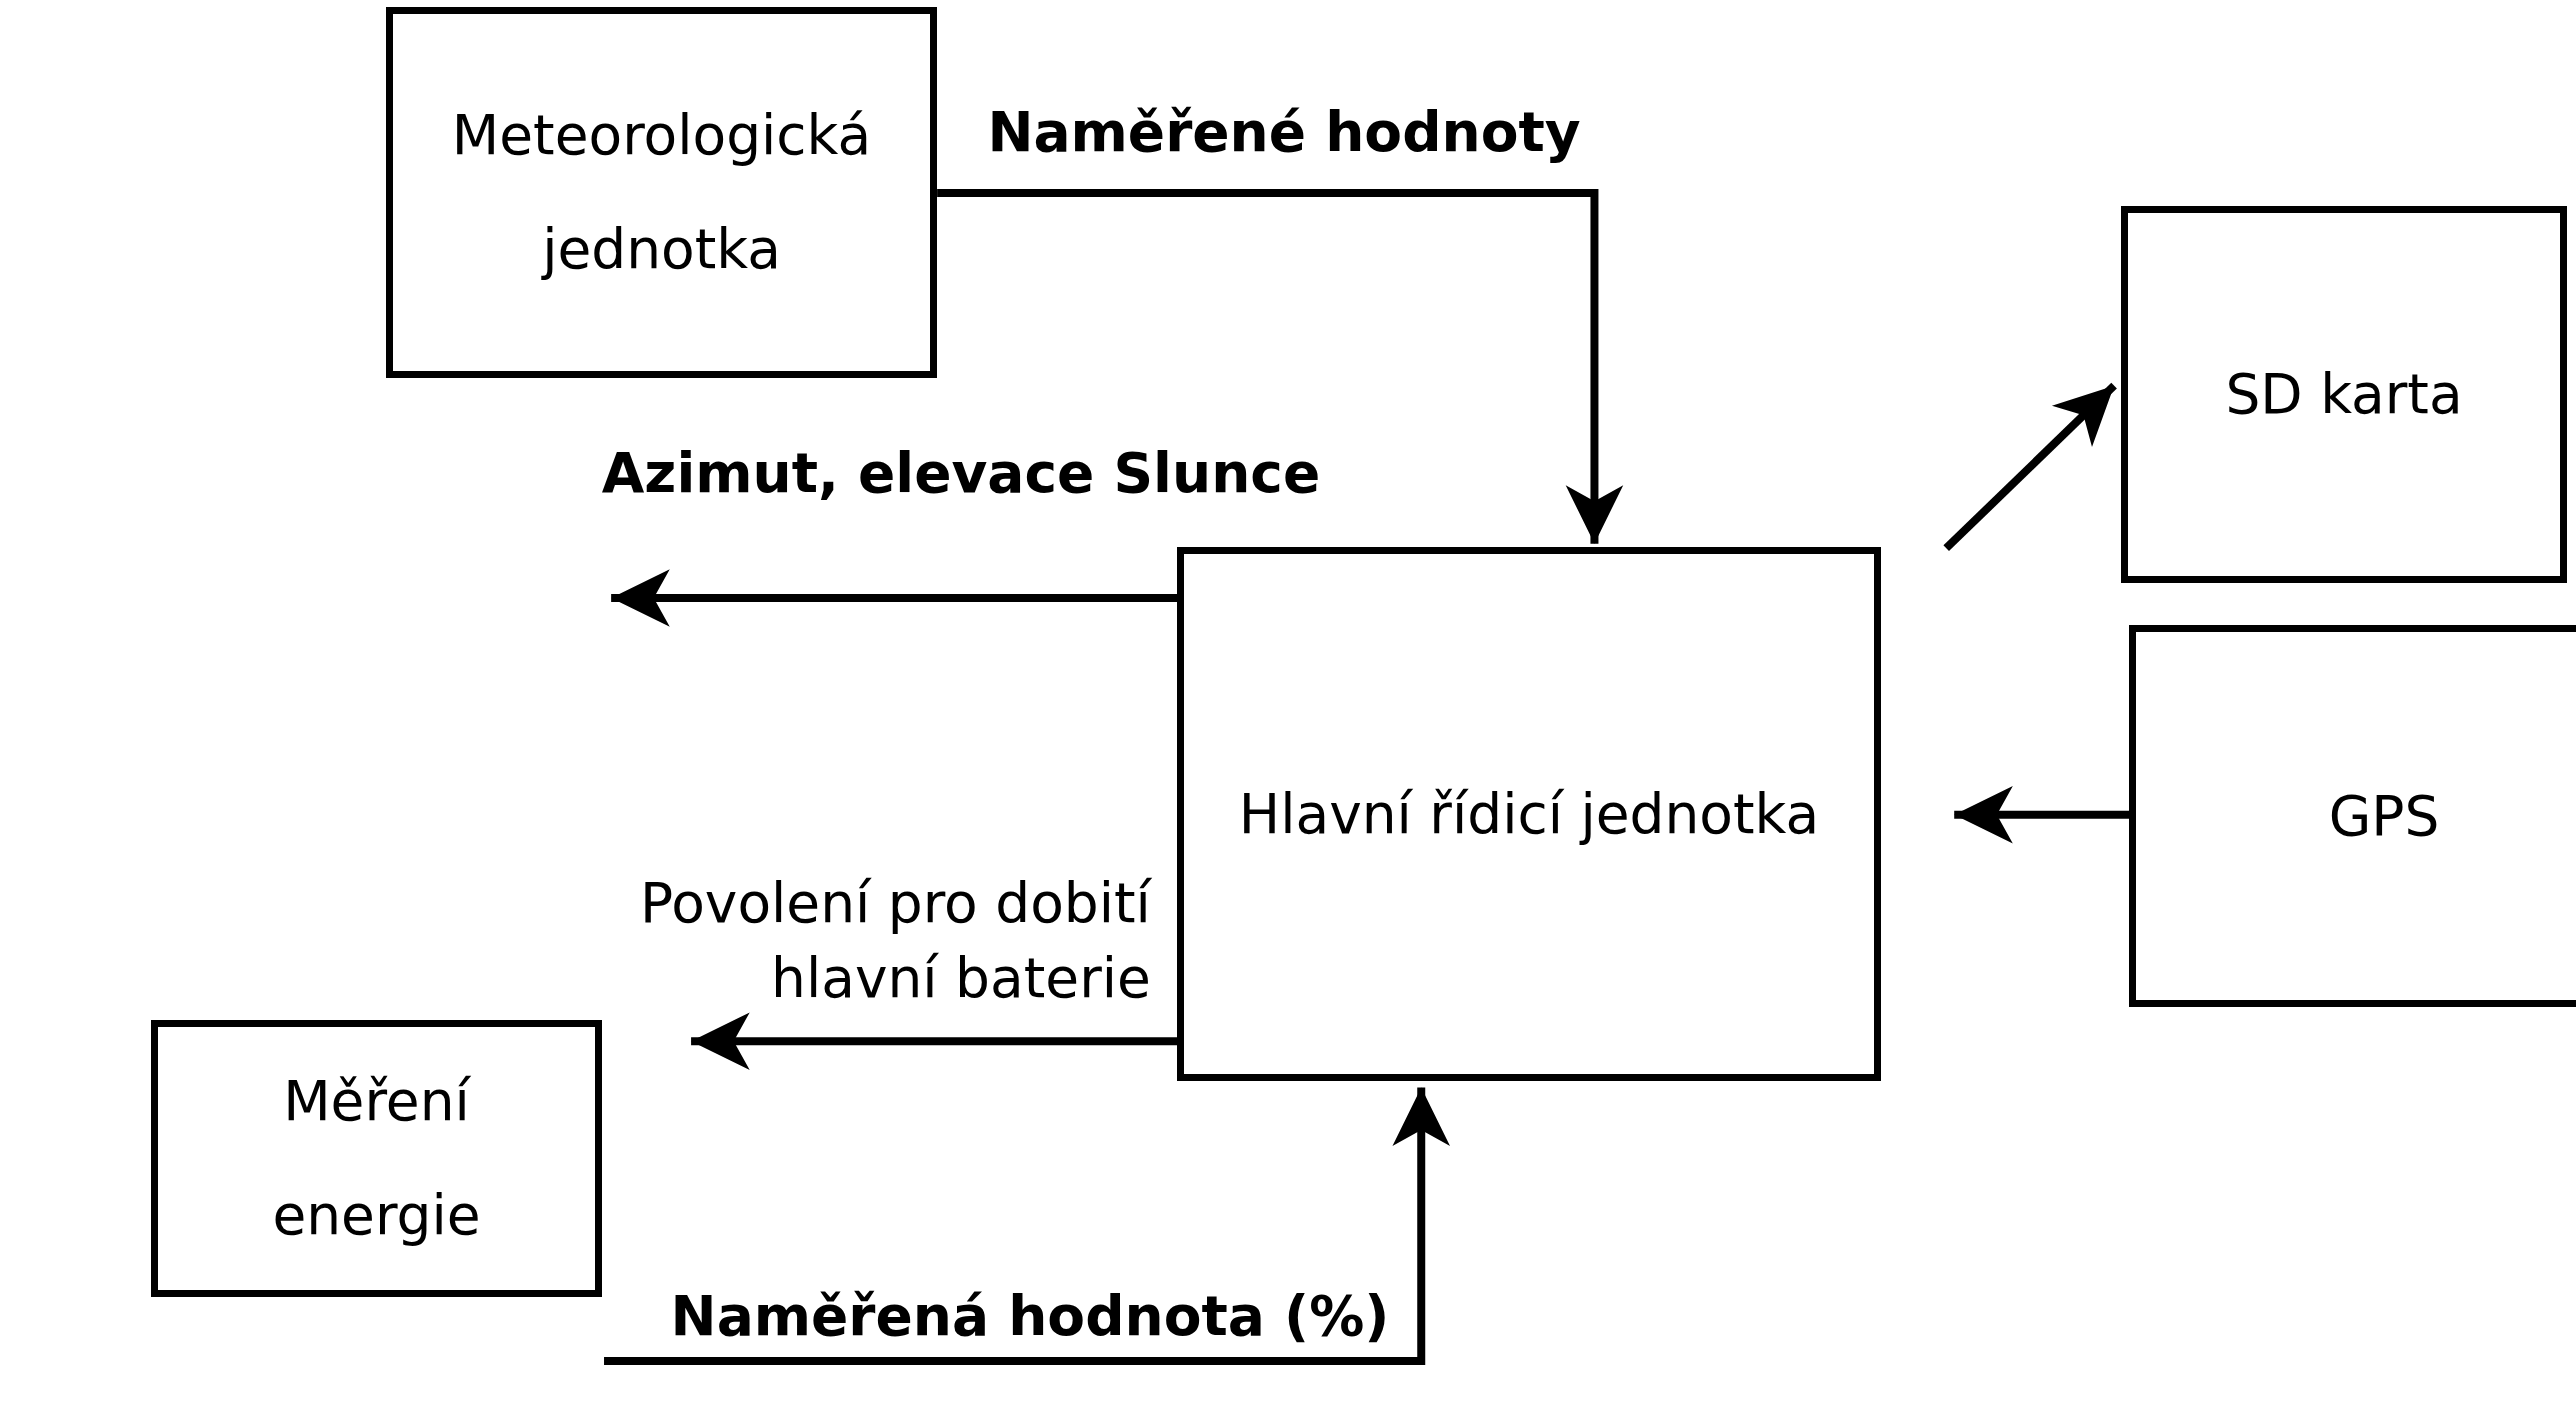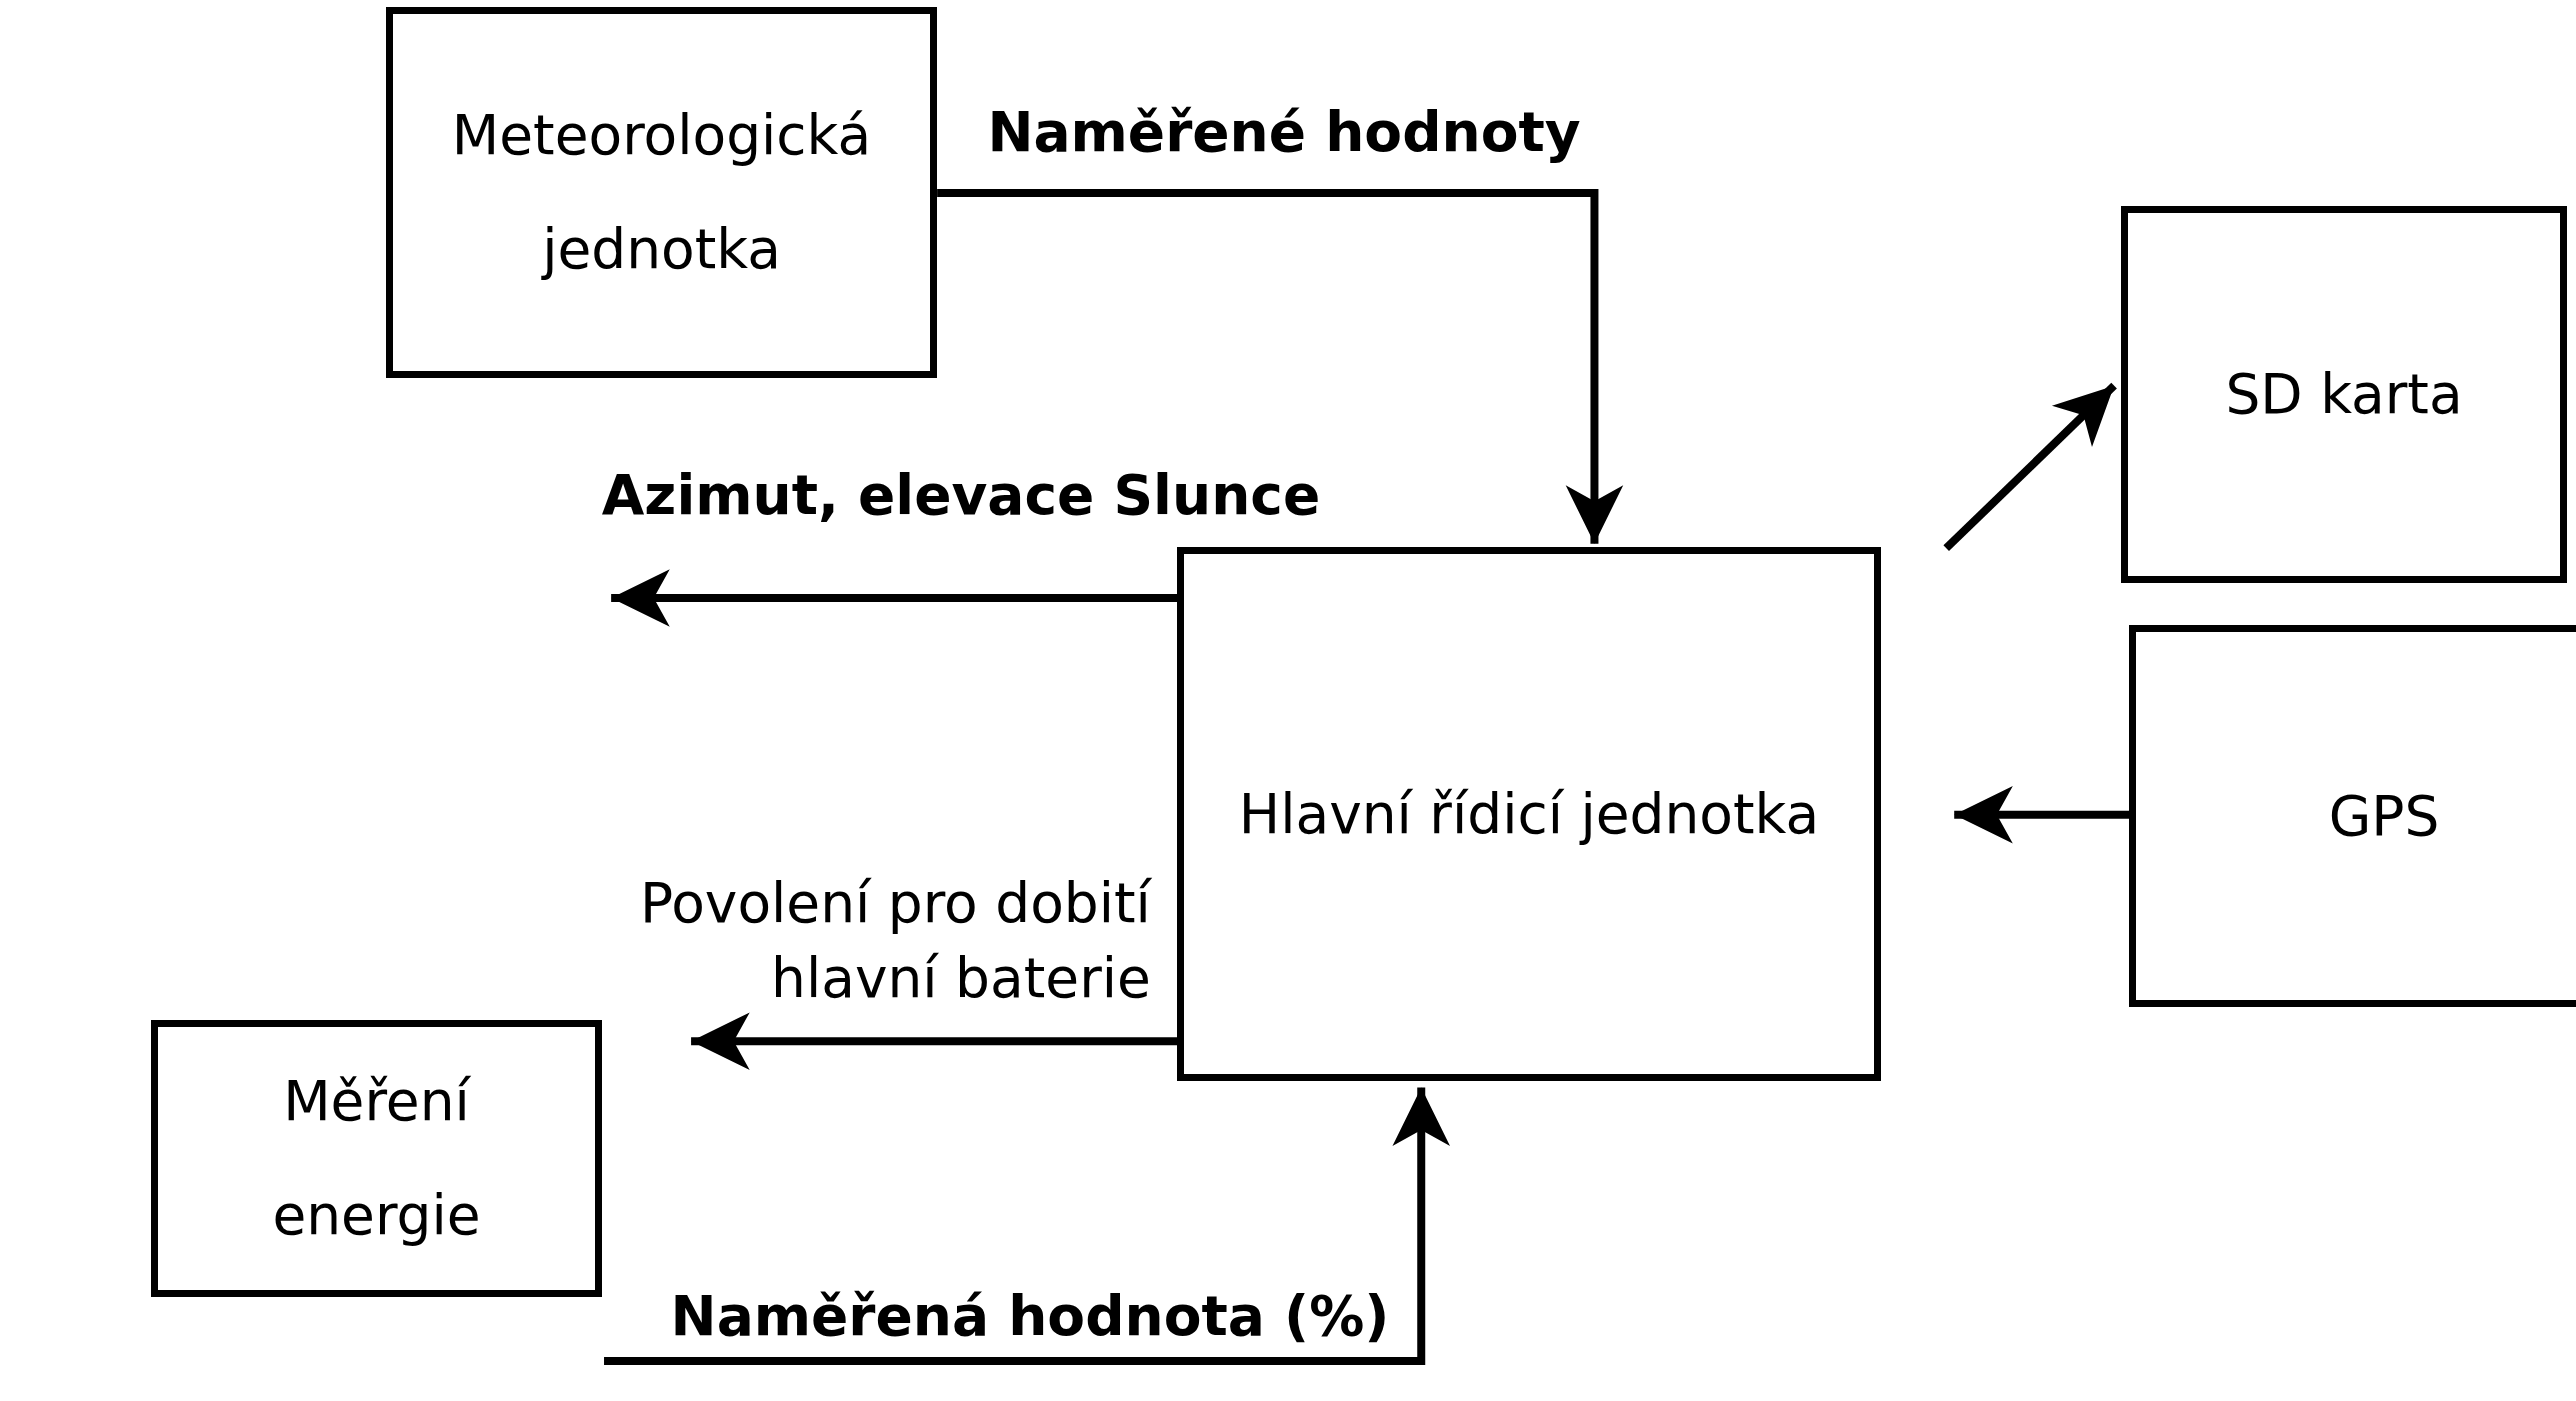--- a/index.html
+++ b/index.html
@@ -50,21 +50,21 @@
   }
   
   #node-meteo    { left: 386px;  top: 7px;    width: 551px; height: 371px; }
   #node-sd       { left: 2121px; top: 190px;  width: 446px; height: 377px; margin-top: 16px; }
   #node-sled     { left: 8px;    top: 455px;  width: 569px; height: 380px; }
   #node-hlavni   { left: 1177px; top: 547px;  width: 704px; height: 534px; }
   #node-gps      { left: 2129px; top: 625px;  width: 510px; height: 382px; }
   #node-mereni   { left: 151px;  top: 1020px; width: 451px; height: 277px; }
   
   #label-namerene { left: 1284px; top: 132px; }
-  #label-azimut   { left: 961px; top: 495px; }
+  #label-azimut   { left: 961px; top: 473px; }
   #label-povoleni { left: 640px;  top: 866px; text-align: right; }
   #label-namerena { left: 1030px; top: 1316px; }
 </style>
 </head>
 <body>
 
 <div id="canvas">
 
   <svg id="edges" viewBox="0 0 2900 1578" xmlns="http://www.w3.org/2000/svg">
     <defs>

